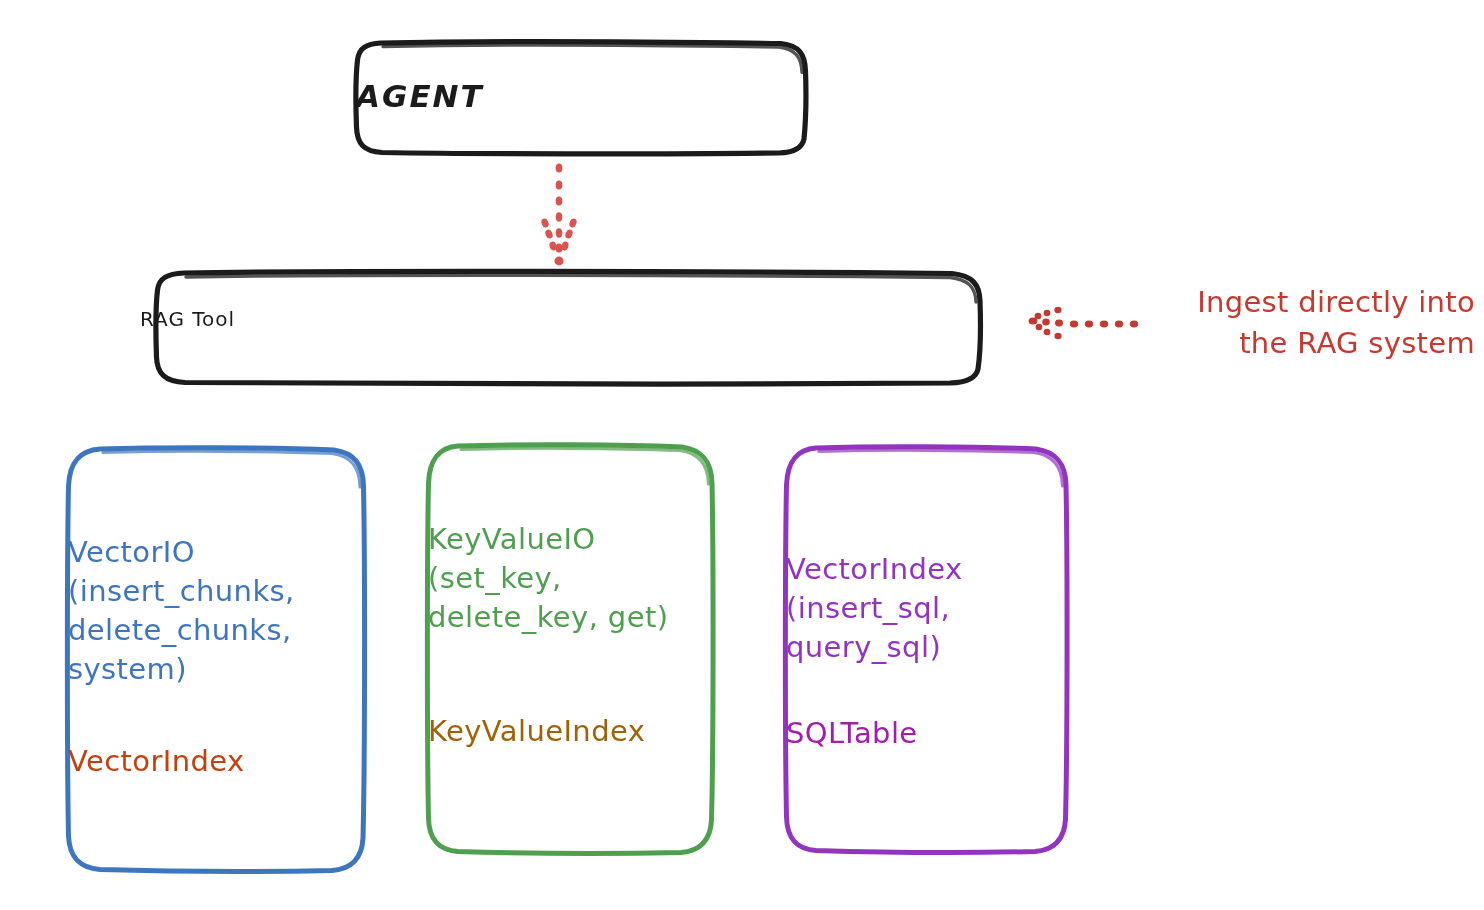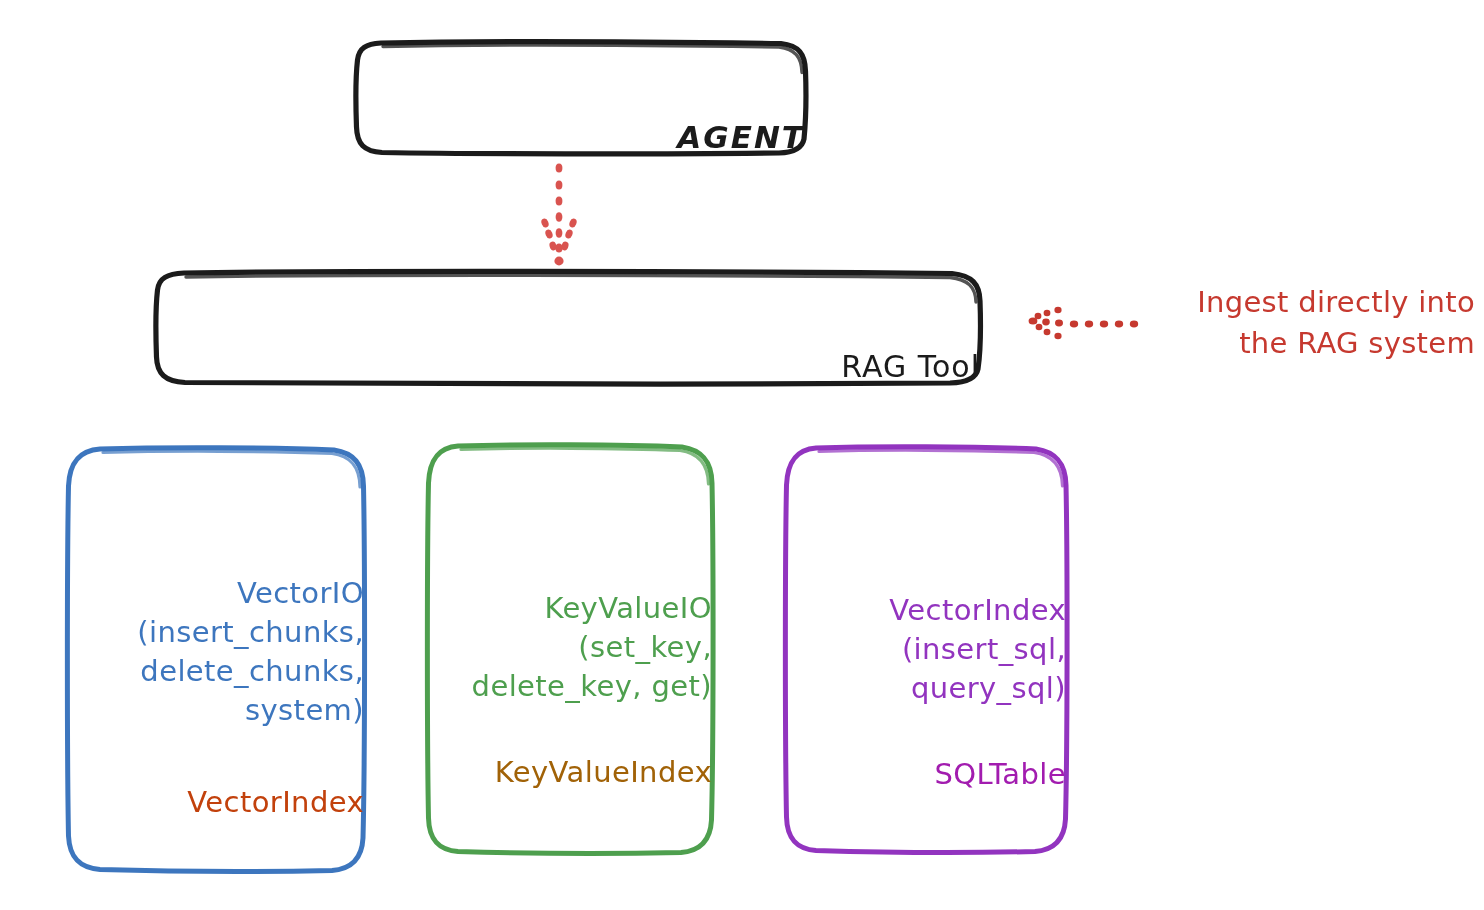--- a/index.html
+++ b/index.html
@@ -15,25 +15,24 @@
     font-family: "DejaVu Sans", sans-serif;
   }
   #canvas {
     position: absolute;
     left: 0; top: 0;
     width: 1484px;
     height: 910px;
   }
   .node-label {
     position: absolute;
-    text-align: right;
+    text-align: left;
     white-space: pre-line;
     line-height: 1.34;
     pointer-events: none;
-    margin-top: 41px;
   }
 
   
   .agent-box {
     position: absolute;
     left: 356px; top: 42px;
     width: 449px; height: 111px;
   }
   .agent-text {
     left: 356px; top: 76px;
@@ -45,41 +44,41 @@
     color: #1b1b1b;
   }
 
   
   .ragtool-box {
     position: absolute;
     left: 156px; top: 272px;
     width: 824px; height: 110px;
   }
   .ragtool-text {
-    left: 156px; top: 306px;
+    left: 140px; top: 306px;
     width: 824px;
-    font-size: 30px;
+    font-size: 20px;
     font-weight: 500;
     letter-spacing: 1px;
     color: #1b1b1b;
   }
 
   
   .prov-box { position: absolute; }
   .box-vector   { left: 68px;  top: 448px; width: 296px; height: 423px; }
   .box-keyvalue { left: 428px; top: 445px; width: 284px; height: 411px; }
   .box-rel      { left: 786px; top: 447px; width: 280px; height: 409px; }
 
   .prov-text {
     font-size: 29px;
     font-weight: 500;
     letter-spacing: 0.4px;
   }
   .txt-vector   { left: 68px;  top: 533px; width: 296px; color: #3d76be; }
-  .txt-keyvalue { left: 428px; top: 548px; width: 284px; color: #4e9f4e; }
+  .txt-keyvalue { left: 428px; top: 520px; width: 284px; color: #4e9f4e; }
   .txt-rel      { left: 786px; top: 550px; width: 280px; color: #9234bf; }
 
   .prov-sub {
     font-size: 29px;
     font-weight: 500;
     letter-spacing: 0.4px;
   }
   .sub-vector   { left: 68px;  top: 742px; width: 296px; color: #c2410c; }
   .sub-keyvalue { left: 428px; top: 712px; width: 284px; color: #a16207; }
   .sub-rel      { left: 786px; top: 714px; width: 280px; color: #a21caf; }

